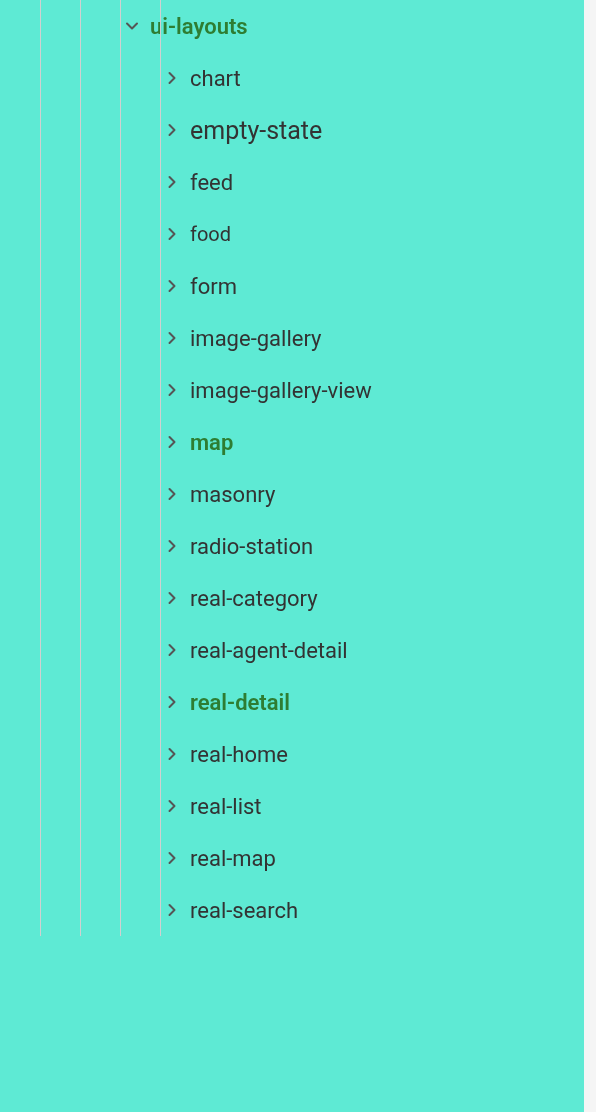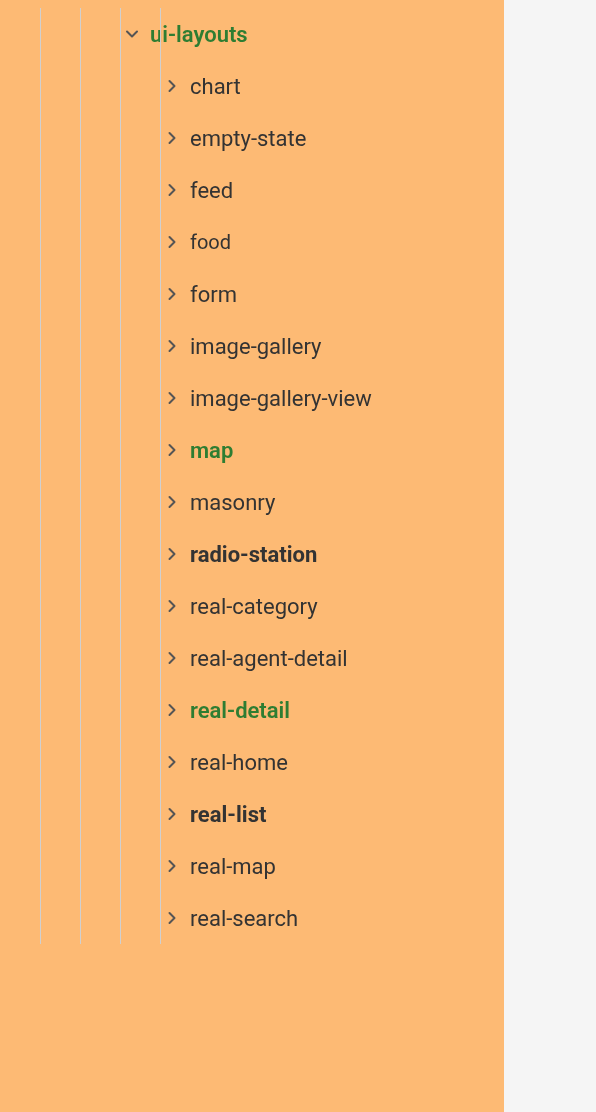--- a/index.html
+++ b/index.html
@@ -10,24 +10,24 @@
 
     body {
       font-family: -apple-system, BlinkMacSystemFont, 'Segoe UI', Roboto, 'Helvetica Neue', Arial, sans-serif;
       background: #f5f5f5;
       width: 596px;
       min-height: 1112px;
       overflow-x: hidden;
     }
 
     .tree-container {
-      background: #fdba74;
-      width: 504px;
+      background: #5eead4;
+      width: 584px;
       min-height: 1112px;
-      padding-top: 8px;
+      padding-top: 0;
     }
 
     .tree-item {
       display: flex;
       align-items: center;
       height: 52px;
       cursor: pointer;
       user-select: none;
       position: relative;
     }
@@ -92,21 +92,21 @@
           <div style="position: absolute; top: 0px; bottom: 0px; left: 40px; width: 1px; background: rgb(208, 208, 208);"></div>
           <div style="position: absolute; top: 0px; bottom: 0px; left: 80px; width: 1px; background: rgb(208, 208, 208);"></div>
           <div style="position: absolute; top: 0px; bottom: 0px; left: 120px; width: 1px; background: rgb(208, 208, 208);"></div>
           <div style="position: absolute; top: 0px; bottom: 0px; left: 160px; width: 1px; background: rgb(208, 208, 208);"></div>
         </div>
         <span style="display: inline-flex; align-items: center; justify-content: center; width: 24px; height: 24px; margin-right: 6px; flex-shrink: 0; color: rgb(85, 85, 85);">
           <svg width="14" height="14" viewBox="0 0 14 14" fill="none">
             <path d="M4.5 2 L9.5 7 L4.5 12" stroke="currentColor" stroke-width="2" stroke-linecap="round" stroke-linejoin="round"></path>
           </svg>
         </span>
-        <span style="font-size: 22px; font-weight: 400; color: rgb(51, 51, 51);">empty-state</span>
+        <span style="font-size: 25px; font-weight: 400; color: rgb(51, 51, 51);">empty-state</span>
       </div>
       <div class="tree-item indent-2">
         <div class="guides">
           <div style="position: absolute; top: 0px; bottom: 0px; left: 40px; width: 1px; background: rgb(208, 208, 208);"></div>
           <div style="position: absolute; top: 0px; bottom: 0px; left: 80px; width: 1px; background: rgb(208, 208, 208);"></div>
           <div style="position: absolute; top: 0px; bottom: 0px; left: 120px; width: 1px; background: rgb(208, 208, 208);"></div>
           <div style="position: absolute; top: 0px; bottom: 0px; left: 160px; width: 1px; background: rgb(208, 208, 208);"></div>
         </div>
         <span style="display: inline-flex; align-items: center; justify-content: center; width: 24px; height: 24px; margin-right: 6px; flex-shrink: 0; color: rgb(85, 85, 85);">
           <svg width="14" height="14" viewBox="0 0 14 14" fill="none">
@@ -204,21 +204,21 @@
           <div style="position: absolute; top: 0px; bottom: 0px; left: 40px; width: 1px; background: rgb(208, 208, 208);"></div>
           <div style="position: absolute; top: 0px; bottom: 0px; left: 80px; width: 1px; background: rgb(208, 208, 208);"></div>
           <div style="position: absolute; top: 0px; bottom: 0px; left: 120px; width: 1px; background: rgb(208, 208, 208);"></div>
           <div style="position: absolute; top: 0px; bottom: 0px; left: 160px; width: 1px; background: rgb(208, 208, 208);"></div>
         </div>
         <span style="display: inline-flex; align-items: center; justify-content: center; width: 24px; height: 24px; margin-right: 6px; flex-shrink: 0; color: rgb(85, 85, 85);">
           <svg width="14" height="14" viewBox="0 0 14 14" fill="none">
             <path d="M4.5 2 L9.5 7 L4.5 12" stroke="currentColor" stroke-width="2" stroke-linecap="round" stroke-linejoin="round"></path>
           </svg>
         </span>
-        <span style="font-size: 22px; font-weight: 700; color: rgb(51, 51, 51);">radio-station</span>
+        <span style="font-size: 22px; font-weight: 400; color: rgb(51, 51, 51);">radio-station</span>
       </div>
       <div class="tree-item indent-2">
         <div class="guides">
           <div style="position: absolute; top: 0px; bottom: 0px; left: 40px; width: 1px; background: rgb(208, 208, 208);"></div>
           <div style="position: absolute; top: 0px; bottom: 0px; left: 80px; width: 1px; background: rgb(208, 208, 208);"></div>
           <div style="position: absolute; top: 0px; bottom: 0px; left: 120px; width: 1px; background: rgb(208, 208, 208);"></div>
           <div style="position: absolute; top: 0px; bottom: 0px; left: 160px; width: 1px; background: rgb(208, 208, 208);"></div>
         </div>
         <span style="display: inline-flex; align-items: center; justify-content: center; width: 24px; height: 24px; margin-right: 6px; flex-shrink: 0; color: rgb(85, 85, 85);">
           <svg width="14" height="14" viewBox="0 0 14 14" fill="none">
@@ -274,21 +274,21 @@
           <div style="position: absolute; top: 0px; bottom: 0px; left: 40px; width: 1px; background: rgb(208, 208, 208);"></div>
           <div style="position: absolute; top: 0px; bottom: 0px; left: 80px; width: 1px; background: rgb(208, 208, 208);"></div>
           <div style="position: absolute; top: 0px; bottom: 0px; left: 120px; width: 1px; background: rgb(208, 208, 208);"></div>
           <div style="position: absolute; top: 0px; bottom: 0px; left: 160px; width: 1px; background: rgb(208, 208, 208);"></div>
         </div>
         <span style="display: inline-flex; align-items: center; justify-content: center; width: 24px; height: 24px; margin-right: 6px; flex-shrink: 0; color: rgb(85, 85, 85);">
           <svg width="14" height="14" viewBox="0 0 14 14" fill="none">
             <path d="M4.5 2 L9.5 7 L4.5 12" stroke="currentColor" stroke-width="2" stroke-linecap="round" stroke-linejoin="round"></path>
           </svg>
         </span>
-        <span style="font-size: 22px; font-weight: 700; color: rgb(51, 51, 51);">real-list</span>
+        <span style="font-size: 22px; font-weight: 400; color: rgb(51, 51, 51);">real-list</span>
       </div>
       <div class="tree-item indent-2">
         <div class="guides">
           <div style="position: absolute; top: 0px; bottom: 0px; left: 40px; width: 1px; background: rgb(208, 208, 208);"></div>
           <div style="position: absolute; top: 0px; bottom: 0px; left: 80px; width: 1px; background: rgb(208, 208, 208);"></div>
           <div style="position: absolute; top: 0px; bottom: 0px; left: 120px; width: 1px; background: rgb(208, 208, 208);"></div>
           <div style="position: absolute; top: 0px; bottom: 0px; left: 160px; width: 1px; background: rgb(208, 208, 208);"></div>
         </div>
         <span style="display: inline-flex; align-items: center; justify-content: center; width: 24px; height: 24px; margin-right: 6px; flex-shrink: 0; color: rgb(85, 85, 85);">
           <svg width="14" height="14" viewBox="0 0 14 14" fill="none">

